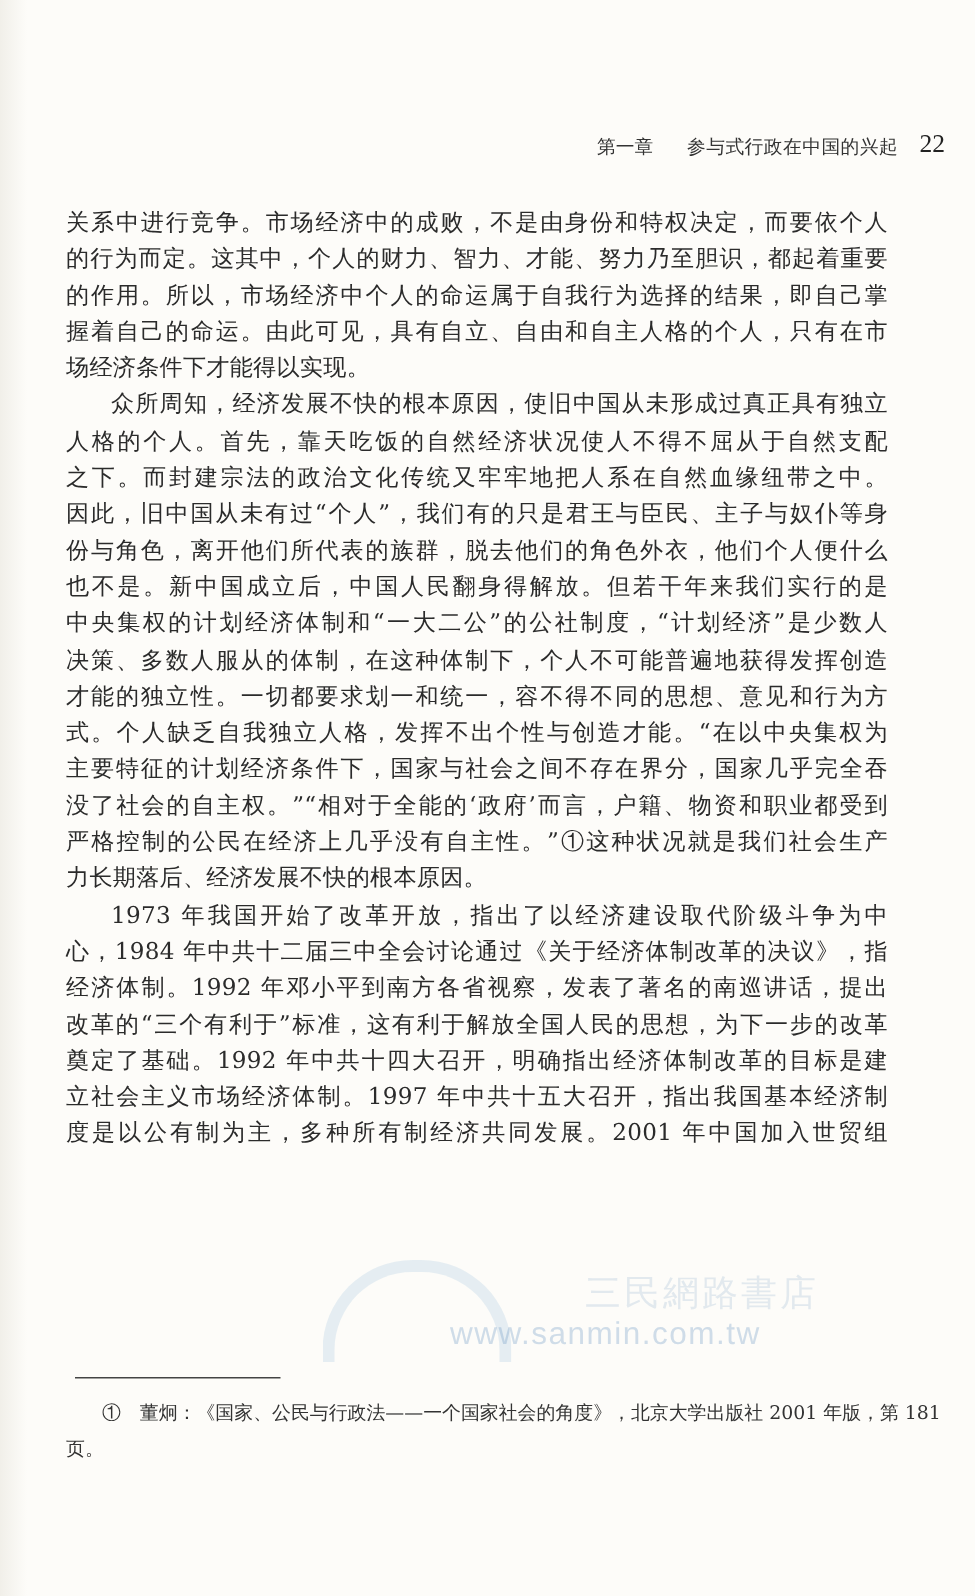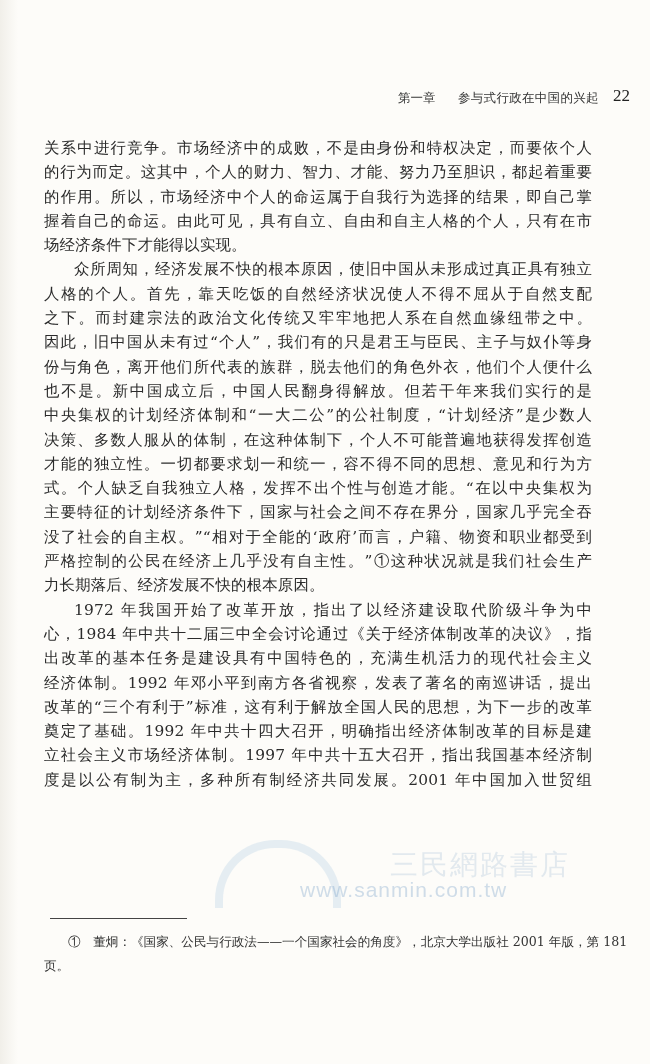--- a/index.html
+++ b/index.html
@@ -50,21 +50,21 @@
     font-family: "Liberation Sans", sans-serif; font-size: 21px;
     color: rgba(120,160,200,0.35); letter-spacing: 1px;
   }
   .watermark-arc {
     position: absolute; left: 215px; top: 840px; width: 110px; height: 60px;
     border: 8px solid rgba(120,170,210,0.18); border-bottom: none;
     border-radius: 60px 60px 0 0;
   }
   .watermark-title {
     position: absolute; left: 390px; top: 846px;
-    font-size: 28px; color: rgba(130,170,200,0.22); letter-spacing: 2px;
+    font-size: 24px; color: rgba(130,170,200,0.22); letter-spacing: 2px;
   }
 </style>
 </head>
 <body>
 
 <div class="page-edge-left"></div>
 
 <div class="running-head">
   <span class="chapter">第一章</span>
   <span class="title">参与式行政在中国的兴起</span>
@@ -88,23 +88,22 @@
     <div class="line">份与角色，离开他们所代表的族群，脱去他们的角色外衣，他们个人便什么</div>
     <div class="line">也不是。新中国成立后，中国人民翻身得解放。但若干年来我们实行的是</div>
     <div class="line">中央集权的计划经济体制和“一大二公”的公社制度，“计划经济”是少数人</div>
     <div class="line">决策、多数人服从的体制，在这种体制下，个人不可能普遍地获得发挥创造</div>
     <div class="line">才能的独立性。一切都要求划一和统一，容不得不同的思想、意见和行为方</div>
     <div class="line">式。个人缺乏自我独立人格，发挥不出个性与创造才能。“在以中央集权为</div>
     <div class="line">主要特征的计划经济条件下，国家与社会之间不存在界分，国家几乎完全吞</div>
     <div class="line">没了社会的自主权。”“相对于全能的‘政府’而言，户籍、物资和职业都受到</div>
     <div class="line">严格控制的公民在经济上几乎没有自主性。”①这种状况就是我们社会生产</div>
     <div class="line last">力长期落后、经济发展不快的根本原因。</div>
-    <div class="line indent">1972 年我国开始了改革开放，指出了以经济建设取代阶级斗争为中</div>
+    <div class="line indent">1973 年我国开始了改革开放，指出了以经济建设取代阶级斗争为中</div>
     <div class="line">心，1984 年中共十二届三中全会讨论通过《关于经济体制改革的决议》，指</div>
-    <div class="line">出改革的基本任务是建设具有中国特色的，充满生机活力的现代社会主义</div>
     <div class="line">经济体制。1992 年邓小平到南方各省视察，发表了著名的南巡讲话，提出</div>
     <div class="line">改革的“三个有利于”标准，这有利于解放全国人民的思想，为下一步的改革</div>
     <div class="line">奠定了基础。1992 年中共十四大召开，明确指出经济体制改革的目标是建</div>
     <div class="line">立社会主义市场经济体制。1997 年中共十五大召开，指出我国基本经济制</div>
     <div class="line">度是以公有制为主，多种所有制经济共同发展。2001 年中国加入世贸组</div>
   </div>
 
 <div class="footnote-rule"></div>
 
 <div class="footnote">

